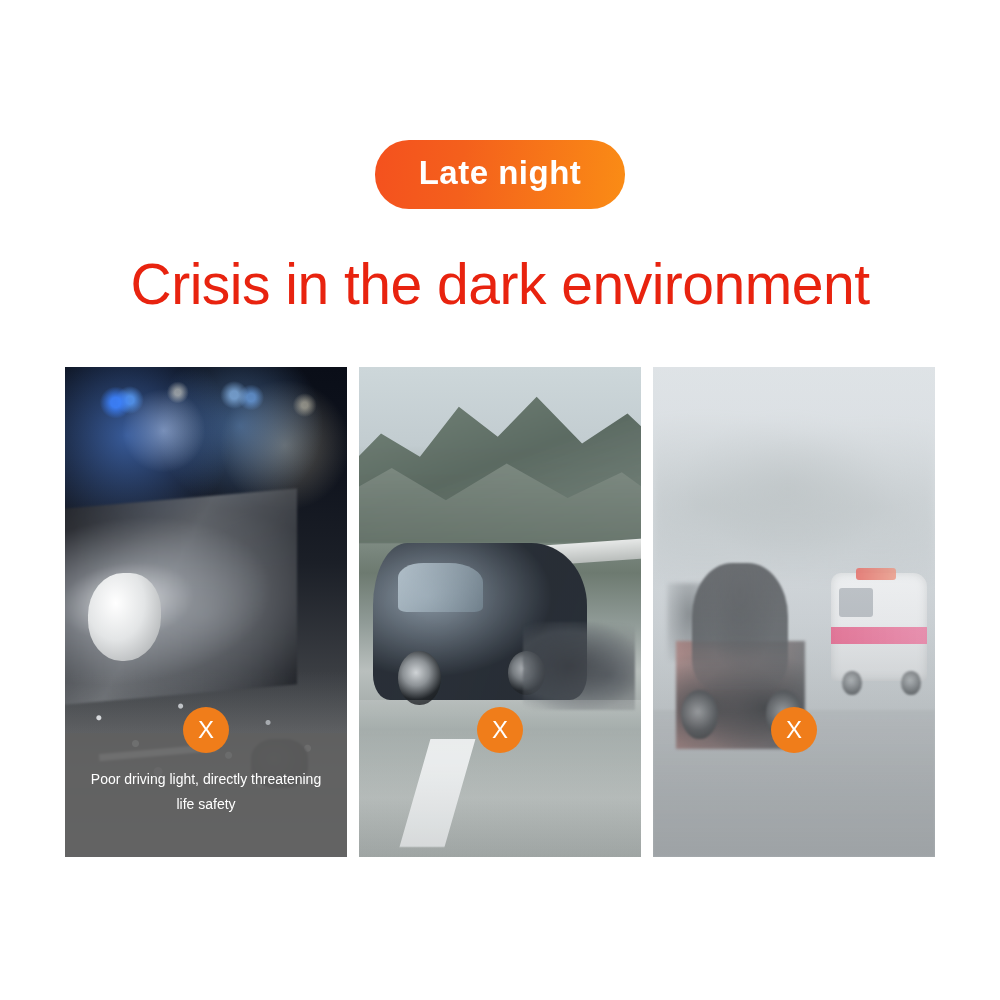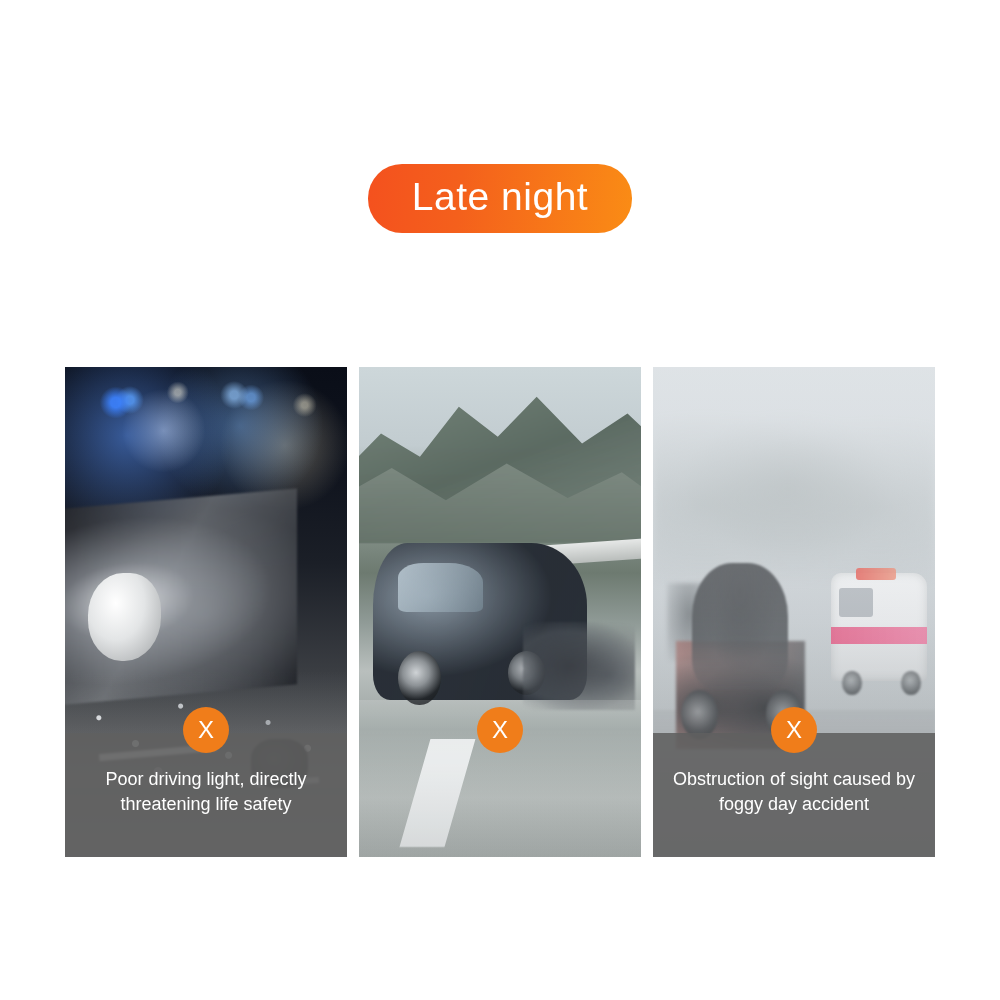--- a/index.html
+++ b/index.html
@@ -27,25 +27,24 @@
     left: 0;
     width: 1000px;
     text-align: center;
   }
   .badge {
     display: inline-block;
     padding: 10px 44px 13px 44px;
     border-radius: 34px;
     background: linear-gradient(95deg, #f4511e 0%, #f4601c 35%, #fa8c15 100%);
     color: #ffffff;
-    font-size: 39px;
+    font-size: 33px;
     line-height: 46px;
     letter-spacing: 0.5px;
-    font-weight: 400;
-    margin-top: 24px;
+    font-weight: 700;
   }
 
   
   .headline {
     position: absolute;
     top: 248px;
     left: 0;
     width: 1000px;
     text-align: center;
     color: #e8230f;
@@ -387,21 +386,21 @@
   .caption {
     position: absolute;
     left: 0;
     bottom: 0;
     width: 100%;
     height: 124px;
     background: rgba(96,96,96,0.88);
     box-sizing: border-box;
     padding: 34px 16px 0 16px;
     color: #ffffff;
-    font-size: 18px;
+    font-size: 14px;
     line-height: 25px;
     text-align: center;
   }
   .x-badge {
     position: absolute;
     left: 50%;
     bottom: 104px;
     transform: translateX(-50%);
     width: 46px;
     height: 46px;
@@ -420,20 +419,21 @@
 </style>
 </head>
 <body>
 
 <div class="page">
 
   <div class="badge-wrap">
     <span class="badge">Late night</span>
   </div>
 
+  <div class="headline">Crisis in the dark environment</div>
 
   <div class="cards">
 
     <div class="card">
       <div class="photo p1">
         <div class="lights"></div>
         <div class="wreck"></div>
         <div class="airbag"></div>
         <div class="debris"></div>
         <div class="roadline"></div>
@@ -473,19 +473,16 @@
         <div class="vanwheel vw1"></div>
         <div class="vanwheel vw2"></div>
         <div class="rider2"></div>
         <div class="bike"></div>
         <div class="bikewheel bw1"></div>
         <div class="bikewheel bw2"></div>
         <div class="rider"></div>
         <div class="fogoverlay"></div>
       </div>
       <div class="x-badge">X</div>
-      <div class="caption">
-        <span class="caption-text">Obstruction of sight caused by foggy day accident</span>
-      </div>
     </div>
 
   </div>
 </div>
 
 </body></html>

